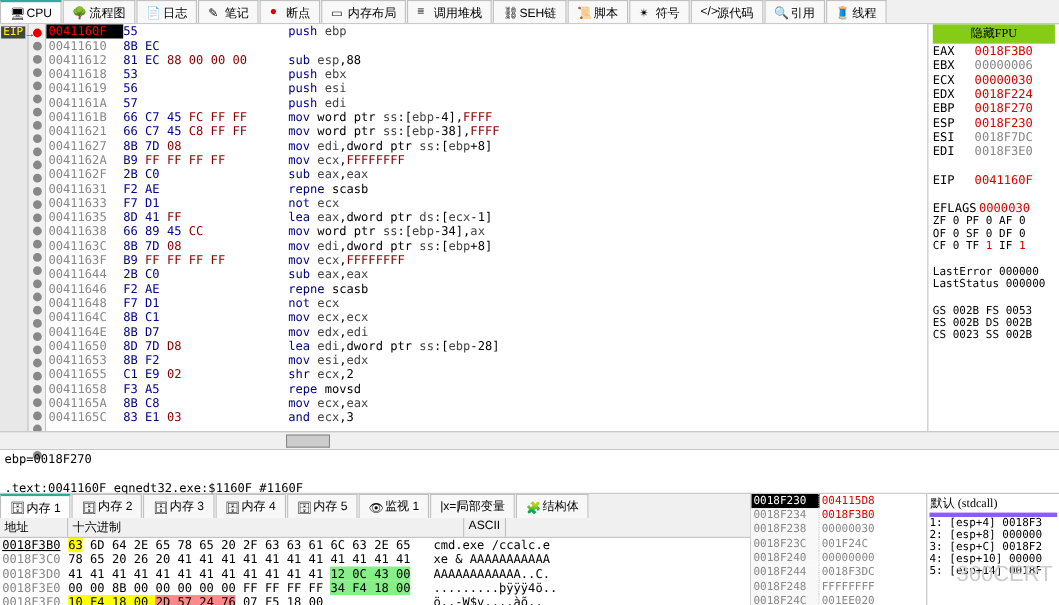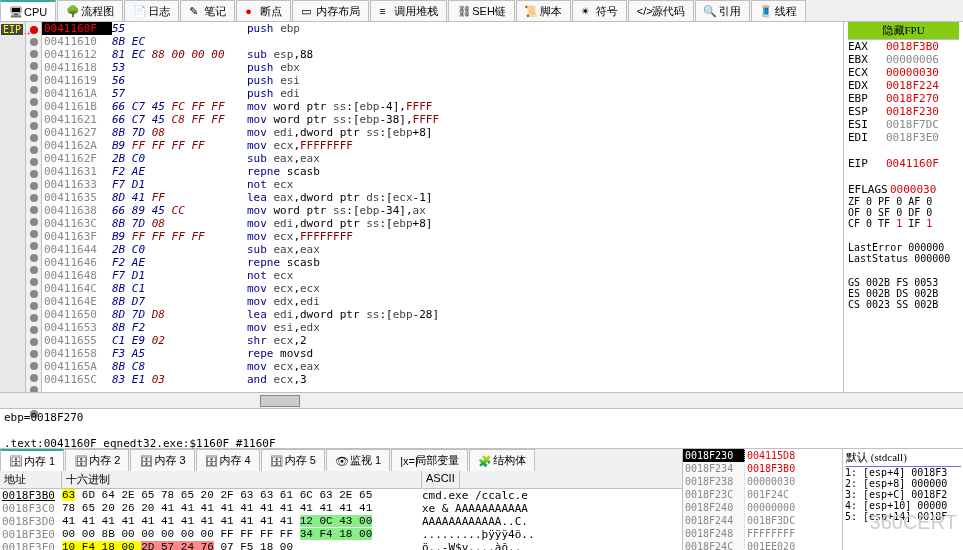--- a/index.html
+++ b/index.html
@@ -13,21 +13,21 @@
 .eip-label { background: #444; color: yellow; font-size: 10px; font-family: monospace; padding: 0 2px; position: absolute; top: 2px; left: 1px; }
 .eip-arrow { position: absolute; top: 4px; left: 22px; color: #b00; font-size: 10px; }
 .bp-col { width: 16px; background: #f0f0f0; border-right: 1px solid #c0c0c0; }
 .bp-dot { width: 8px; height: 8px; margin: 4px auto; }
 .bp-dot.gray { background: #888; border-radius: 50%; }
 .bp-dot.red { background: #d00; border-radius: 50%; }
 .disasm { flex: 1; font-family: "Consolas", monospace; font-size: 11px; line-height: 13px; overflow: hidden; background: #fff; }
 .row { display: flex; white-space: pre; height: 13px; }
 .addr { color: #888; width: 70px; padding-left: 2px; }
 .addr.hi { background: #000; color: #f00; }
-.bytes { width: 135px; font-style: italic; }
+.bytes { width: 150px; }
 .bytes .b1 { color: #008; }
 .bytes .b2 { color: #800; }
 .instr { flex: 1; color: #000; }
 .instr .mnem { color: #008; }
 .instr .reg { color: #444; }
 .instr .num { color: #800; }
 .right-pane { width: 120px; border-left: 1px solid #c0c0c0; font-family: monospace; font-size: 11px; padding: 0 4px; overflow: hidden; }
 .right-pane .hdr { background: #84cc16; text-align: center; border-bottom: 1px solid #c0c0c0; padding: 1px; font-family: "Microsoft YaHei"; }
 .reg-row { display: flex; gap: 8px; }
 .reg-name { color: #000; width: 30px; }
@@ -38,33 +38,33 @@
 .info-bar { border-top: 1px solid #c0c0c0; padding: 2px 4px; font-family: monospace; font-size: 11px; height: 40px; }
 .bottom { display: flex; border-top: 1px solid #c0c0c0; height: 116px; }
 .dump { flex: 1; display: flex; flex-direction: column; border-right: 1px solid #c0c0c0; }
 .dump-tabs { display: flex; background: #f0f0f0; height: 22px; }
 .dump-hdr { display: flex; background: #f0f0f0; border-bottom: 1px solid #c0c0c0; font-size: 11px; }
 .dump-hdr > div { border-right: 1px solid #c0c0c0; padding: 1px 4px; }
 .dump-body { font-family: monospace; font-size: 11px; line-height: 13px; overflow: hidden; }
 .dump-row { display: flex; white-space: pre; }
 .dump-row .da { width: 62px; color: #888; padding-left: 2px; }
 .dump-row .da.bold { text-decoration: underline; color: #000; }
-.dump-row .dh { width: 360px; font-family: Liberation Mono, monospace; }
+.dump-row .dh { width: 332px; }
 .dump-row .dh .hi-y { background: #ff0; }
 .dump-row .dh .hi-c { background: #8e8; }
 .dump-row .dh .hi-r { background: #f88; }
 .dump-row .ds { color: #000; }
 .stack { width: 160px; border-right: 1px solid #c0c0c0; font-family: monospace; font-size: 10px; overflow: hidden; background: #fff; }
 .stack-row { display: flex; white-space: pre; line-height: 13px; }
 .stack-row .sa { width: 62px; color: #888; border-right: 1px dotted #ccc; background: #f8f8f8; padding-left: 2px; }
 .stack-row .sa.hi { background: #000; color: #fff; }
 .stack-row .sv { color: #888; padding-left: 2px; }
 .stack-row .sv.red { color: #d00; }
 .right-bottom { flex: 0 0 120px; font-family: monospace; font-size: 10px; padding: 0 2px; overflow: hidden; position: relative; }
-.right-bottom .hdr2 { font-family: "Microsoft YaHei"; font-size: 11px; border-bottom: 1px solid #8b5cf6; padding: 1px; }
+.right-bottom .hdr2 { font-family: "Microsoft YaHei"; font-size: 11px; border-bottom: 4px solid #8b5cf6; padding: 1px; }
 .watermark { position: absolute; right: 6px; bottom: 30px; font-size: 20px; color: #ccc; font-family: Arial; pointer-events: none; }
 .scroll-h { height: 16px; background: #f0f0f0; border-top: 1px solid #c0c0c0; position: relative; }
 .scroll-thumb { position: absolute; left: 260px; top: 2px; width: 40px; height: 12px; background: #ccc; border: 1px solid #888; }
 </style>
 </head>
 <body>
 
 <div class="tabs">
   <div class="tab active">
       <span class="icon">🖥</span>

